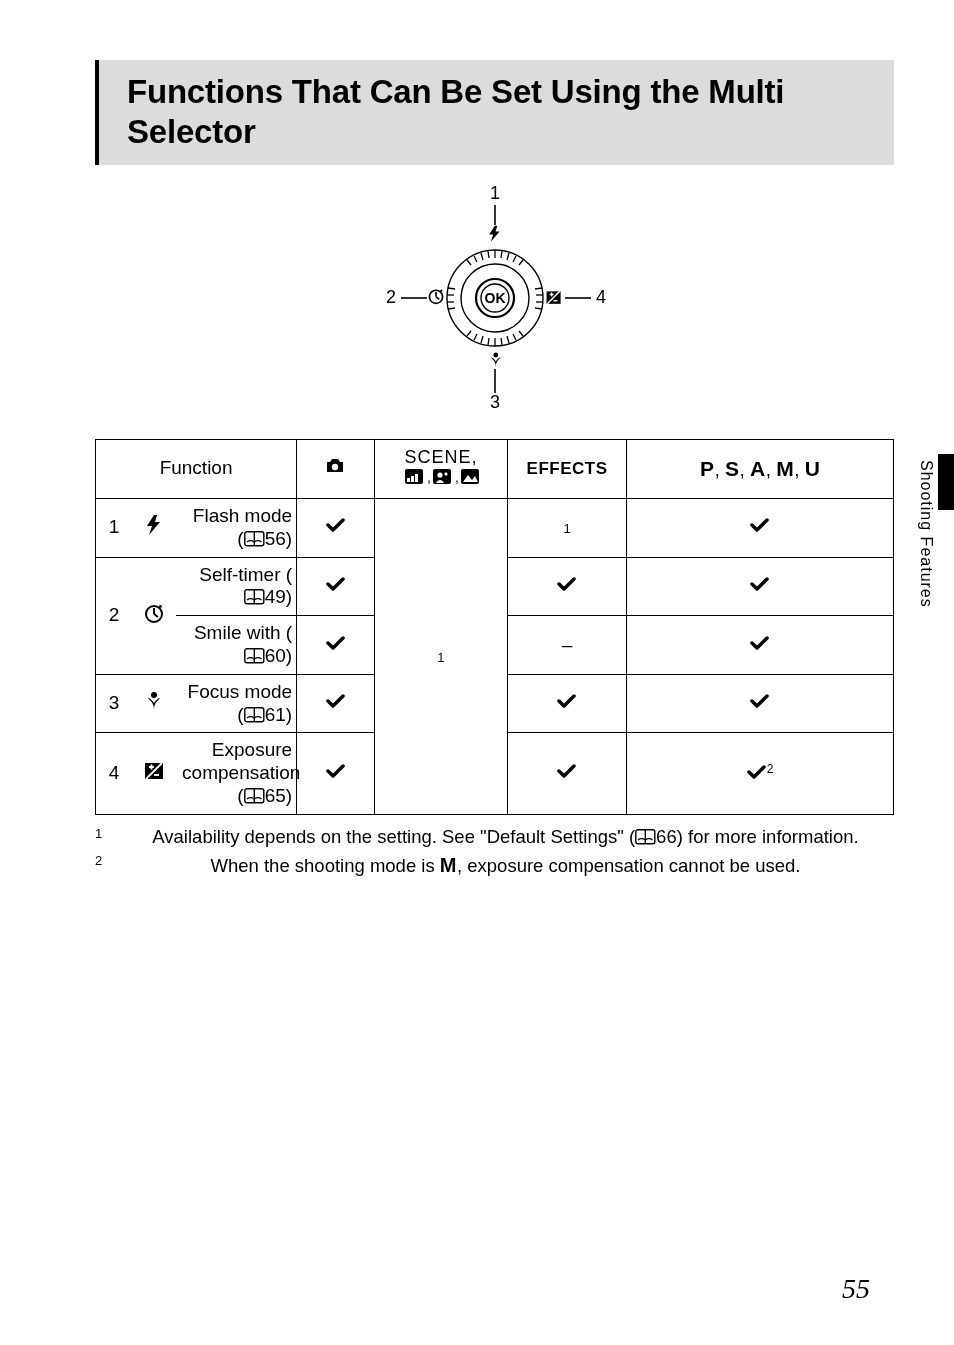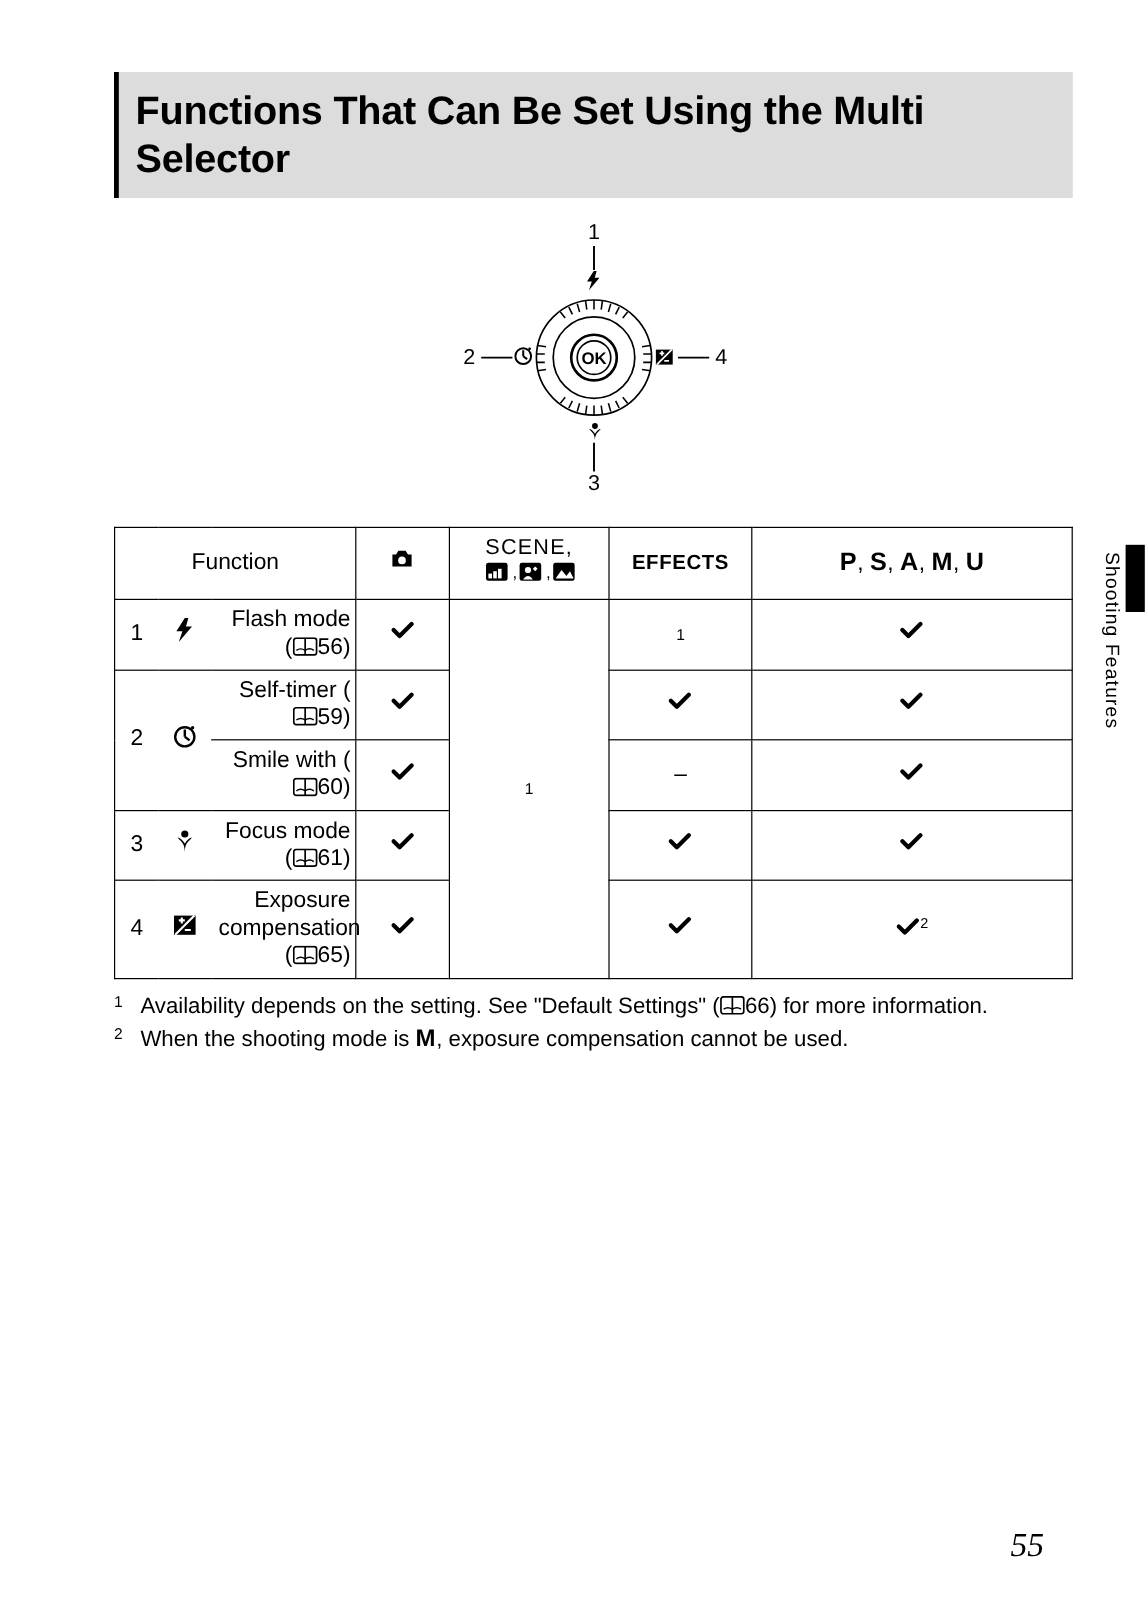--- a/index.html
+++ b/index.html
@@ -14,21 +14,21 @@
     position: relative;
   }
   .page {
     padding: 60px 60px 40px 95px;
     width: 100%;
     height: 100%;
     position: relative;
   }
   .title-block {
     background: #dcdcdc;
-    padding: 12px 16px 12px 14px;
+    padding: 12px 16px 12px 28px;
     border-left: 4px solid #000;
     margin-bottom: 18px;
   }
   .title-block h1 {
     margin: 0;
     font-size: 33px;
     font-weight: 700;
     line-height: 1.22;
     letter-spacing: -0.2px;
   }
@@ -87,21 +87,21 @@
 
   .sup { font-size: 12px; vertical-align: super; }
 
   .footnotes {
     margin-top: 10px;
     font-size: 18.5px;
     line-height: 1.35;
   }
   .footnotes .fline { display: flex; margin-top: 2px; }
   .footnotes .fnum { width: 22px; font-size: 13px; vertical-align: super; }
-  .footnotes .ftxt { flex: 1; }
+  .footnotes .ftxt { flex: 1; text-align: center; }
 
   
   .sidetab-group {
     position: absolute;
     right: 0;
     top: 454px;
     display: flex;
     flex-direction: row;
     align-items: flex-start;
   }
@@ -314,21 +314,21 @@
       </tr>
 
       <tr>
         <td class="numcell" rowspan="2">2</td>
         <td class="iconcell" rowspan="2"><svg width="22" height="22">
               <use href="#timer-sym"></use>
             </svg></td>
         <td class="labelcell">
           <span>Self-timer (</span><span class="bookref"><svg width="21" height="16">
                 <use href="#bookref-sym"></use>
-              </svg></span><span>59</span><span>)</span>
+              </svg></span><span>49</span><span>)</span>
         </td>
         <td><svg width="20" height="16">
               <use href="#check-sym"></use>
             </svg></td>
         <td><svg width="20" height="16">
               <use href="#check-sym"></use>
             </svg></td>
         <td><svg width="20" height="16">
               <use href="#check-sym"></use>
             </svg></td>

